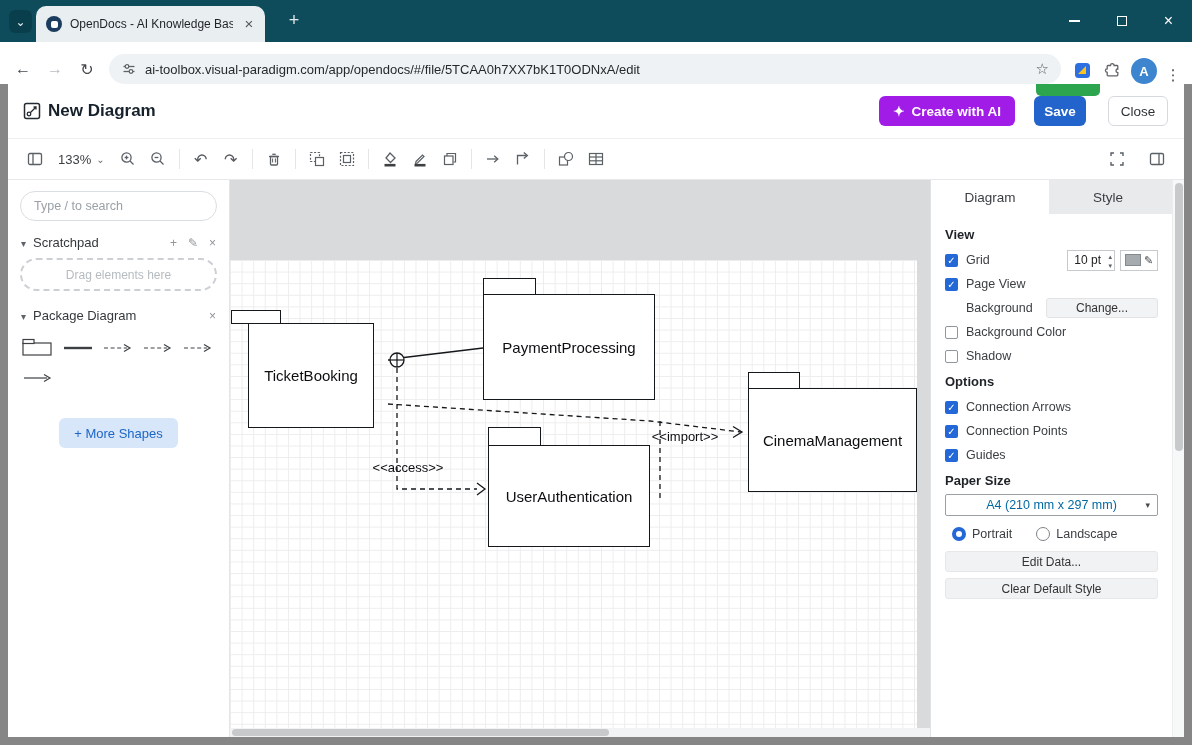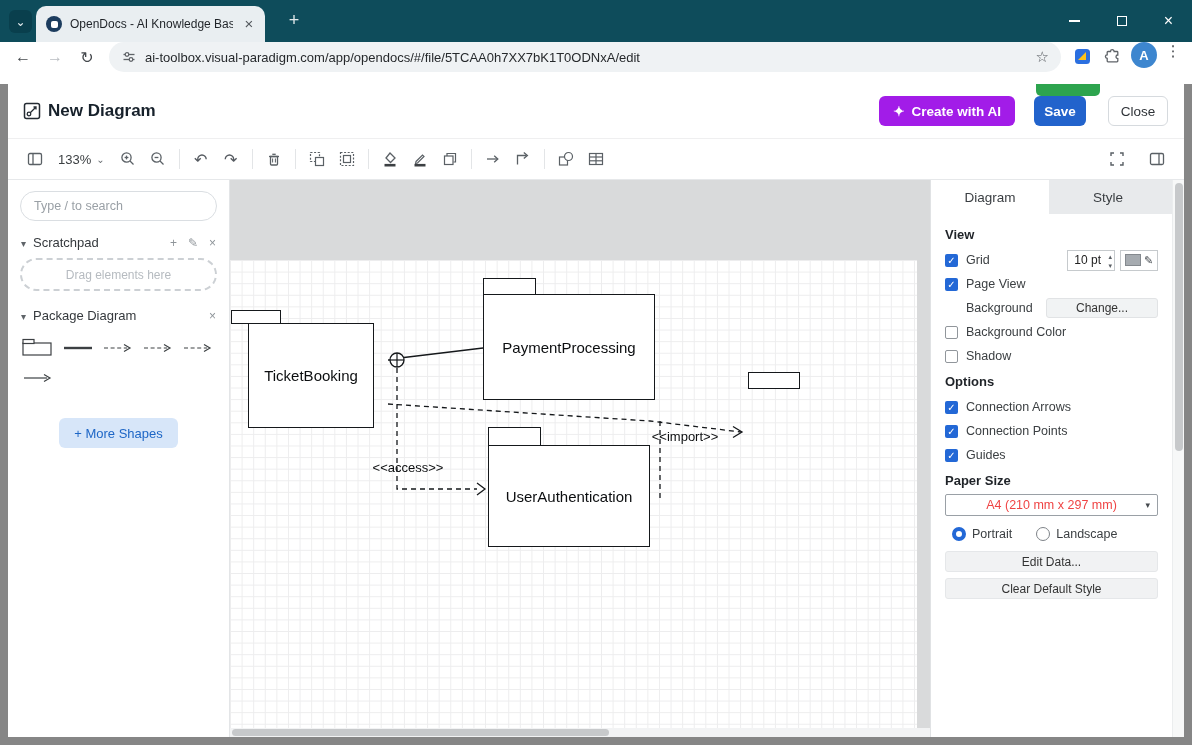--- a/index.html
+++ b/index.html
@@ -17,21 +17,21 @@
   .tab-title { font-size:12px; color:#1f2328; white-space:nowrap; overflow:hidden; flex:1; }
   .tab-close { font-size:15px; color:#53585d; width:16px; text-align:center; line-height:16px; }
   .newtab-btn { position:absolute; left:283px; top:10px; width:22px; height:22px; color:#dfe8ea; font-size:18px;
     line-height:21px; text-align:center; }
   .win-controls { position:absolute; right:0; top:0; height:42px; display:flex; }
   .win-btn { width:47px; height:100%; display:flex; align-items:center; justify-content:center; color:#fff; font-size:16px; }
   .wc-min { width:11px; height:1.5px; background:#fff; display:block; }
   .wc-max { width:10px; height:10px; border:1.3px solid #fff; display:block; }
 
   .addressbar { position:absolute; top:42px; left:0; width:1192px; height:42px; background:#fff;
-    display:flex; align-items:flex-start; padding:0 8px; gap:2px; }
+    display:flex; align-items:flex-end; padding:0 8px; gap:2px; }
   .nav-btn { width:30px; height:30px; display:flex; align-items:center; justify-content:center; font-size:16px; color:#45494d; }
   .nav-btn.disabled { color:#b9bdc1; }
   .url-pill { flex:1; height:30px; background:#eff2f4; border-radius:15px; display:flex; align-items:center;
     padding:0 12px; gap:8px; margin:0 5px; min-width:0; }
   .url-text { flex:1; font-size:13px; color:#26292c; white-space:nowrap; overflow:hidden; }
   .star-btn { font-size:15px; color:#55595e; }
   .bar-icon { width:28px; height:28px; display:flex; align-items:center; justify-content:center; color:#55595e; }
   .avatar { width:26px; height:26px; border-radius:50%; background:#3d86cf; color:#fff; font-size:13px; font-weight:700;
     display:flex; align-items:center; justify-content:center; margin:0 3px; }
   .kebab { font-size:15px; color:#45494d; width:22px; text-align:center; }
@@ -101,21 +101,21 @@
     padding-right:13px; font-size:12px; color:#222; position:relative; background:#fff; }
   .spinner { position:absolute; right:2px; top:1px; display:flex; flex-direction:column; }
   .spinner span { font-size:7px; color:#5a5f64; height:9px; line-height:9px; }
   .color-btn { width:38px; height:21px; border:1px solid #c6cacd; background:#fff; display:flex; align-items:center;
     justify-content:center; gap:3px; }
   .swatch { width:16px; height:12px; background:#a6abb0; border:1px solid #84898e; }
   .penny { font-size:11px; color:#4a4f54; }
   .chg-btn { margin-left:auto; width:112px; height:20px; background:#f1f3f4; border:1px solid #e1e3e5; border-radius:3px;
     font-size:12px; color:#333; display:flex; align-items:center; justify-content:center; }
   .select { margin:4px 0 5px; height:22px; border:1px solid #9aa0a6; border-radius:2px; background:#fff; display:flex;
-    align-items:center; justify-content:center; font-size:12.5px; color:#ef4444; position:relative; }
+    align-items:center; justify-content:center; font-size:12.5px; color:#0369a1; position:relative; }
   .sel-chev { position:absolute; right:7px; font-size:9px; color:#45494d; }
   .radio-row { display:flex; align-items:center; gap:6px; height:26px; font-size:12.5px; color:#3c4043; padding-left:7px; }
   .radio { width:14px; height:14px; border-radius:50%; flex:none; }
   .radio.on { border:4px solid #2368d6; background:#fff; }
   .radio.off { border:1.5px solid #7e8388; background:#fff; }
   .rgap { width:12px; }
   .panel-btn { width:100%; height:21px; background:#f1f2f3; border:1px solid #e5e7e9; border-radius:3px; font-size:12px;
     color:#333; display:flex; align-items:center; justify-content:center; font-family:inherit; }
   .mt12 { margin-top:4px; } .mt6 { margin-top:6px; }
 
@@ -424,20 +424,21 @@
         <div class="pkg-tab" style="left:1px;top:130px;width:50px;height:14px"></div>
         <div class="pkg-body" style="left:18px;top:143px;width:126px;height:105px">TicketBooking</div>
 
         <div class="pkg-tab" style="left:253px;top:98px;width:53px;height:17px"></div>
         <div class="pkg-body" style="left:253px;top:114px;width:172px;height:106px">PaymentProcessing</div>
 
         <div class="pkg-tab" style="left:258px;top:247px;width:53px;height:19px"></div>
         <div class="pkg-body" style="left:258px;top:265px;width:162px;height:102px">UserAuthentication</div>
 
         <div class="pkg-tab" style="left:518px;top:192px;width:52px;height:17px"></div>
+        <div class="pkg-body" style="left:518px;top:208px;width:169px;height:104px">CinemaManagement</div>
 
         <div class="hscroll">
           <div class="hthumb"></div>
         </div>
       </div>
 
       <div class="panel">
         <div class="panel-tabs">
           <div class="ptab active">Diagram</div>
           <div class="ptab">Style</div>

